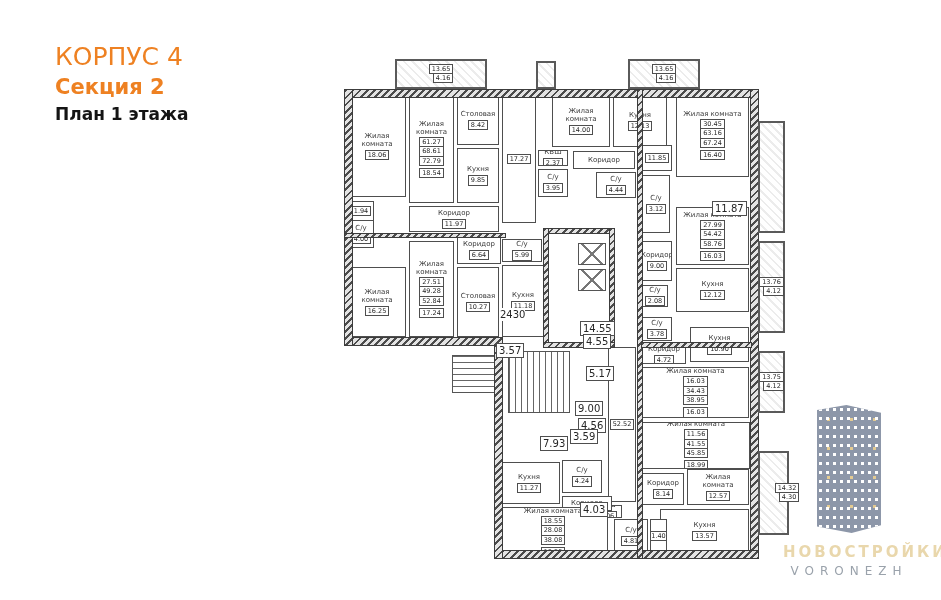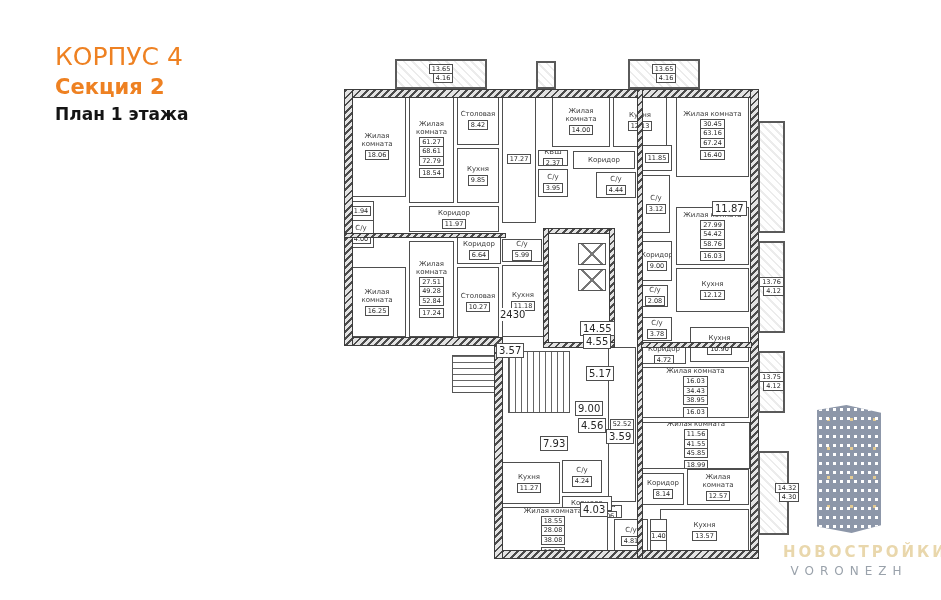--- a/index.html
+++ b/index.html
@@ -300,21 +300,21 @@
           <div class="srow">14.32</div>
           <div class="srow">4.30</div>
         </div>
       </div>
       <div class="dim" style="left: 170px; top: 253px;">2430</div>
       <div class="dim boxed" style="left: 250px; top: 266px;">14.55</div>
       <div class="dim boxed" style="left: 253px; top: 279px; text-align: right;">4.55</div>
       <div class="dim boxed" style="left: 256px; top: 311px;">5.17</div>
       <div class="dim boxed" style="left: 248px; top: 324px; margin-top: 39px;">4.56</div>
       <div class="dim boxed" style="left: 245px; top: 346px;">9.00</div>
-      <div class="dim boxed" style="left: 240px; top: 374px; margin-left: 36px;">3.59</div>
+      <div class="dim boxed" style="left: 240px; top: 374px;">3.59</div>
       <div class="dim boxed" style="left: 210px; top: 381px;">7.93</div>
       <div class="dim boxed" style="left: 166px; top: 288px;">3.57</div>
       <div class="dim boxed" style="left: 250px; top: 447px;">4.03</div>
       <div class="dim boxed" style="left: 382px; top: 146px;">11.87</div>
     </div>
 
   <div class="logo">
     <div class="tower" style="background-color: rgb(141, 151, 169);"></div>
     <div class="logo-title" style="color: rgb(233, 215, 172); padding-left: 23px;">НОВОСТРОЙКИ</div>
     <div class="logo-sub" style="color: rgb(154, 162, 171);">VORONEZH</div>

